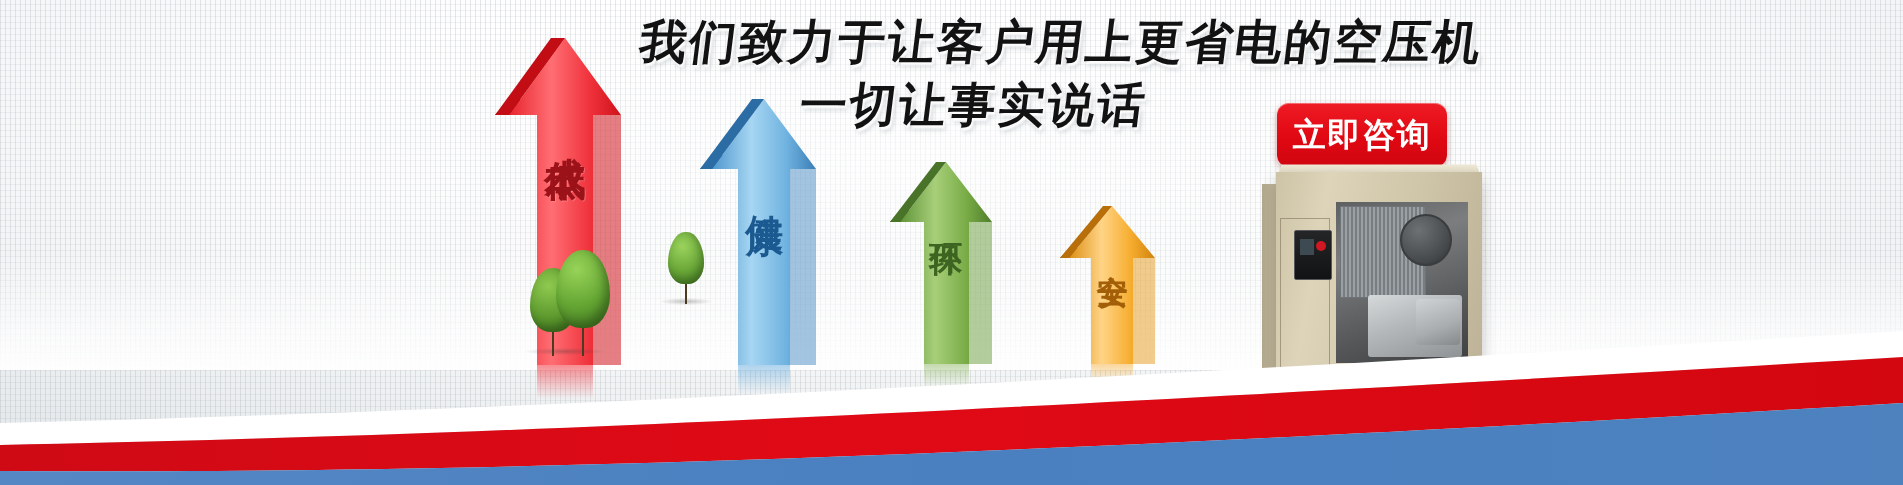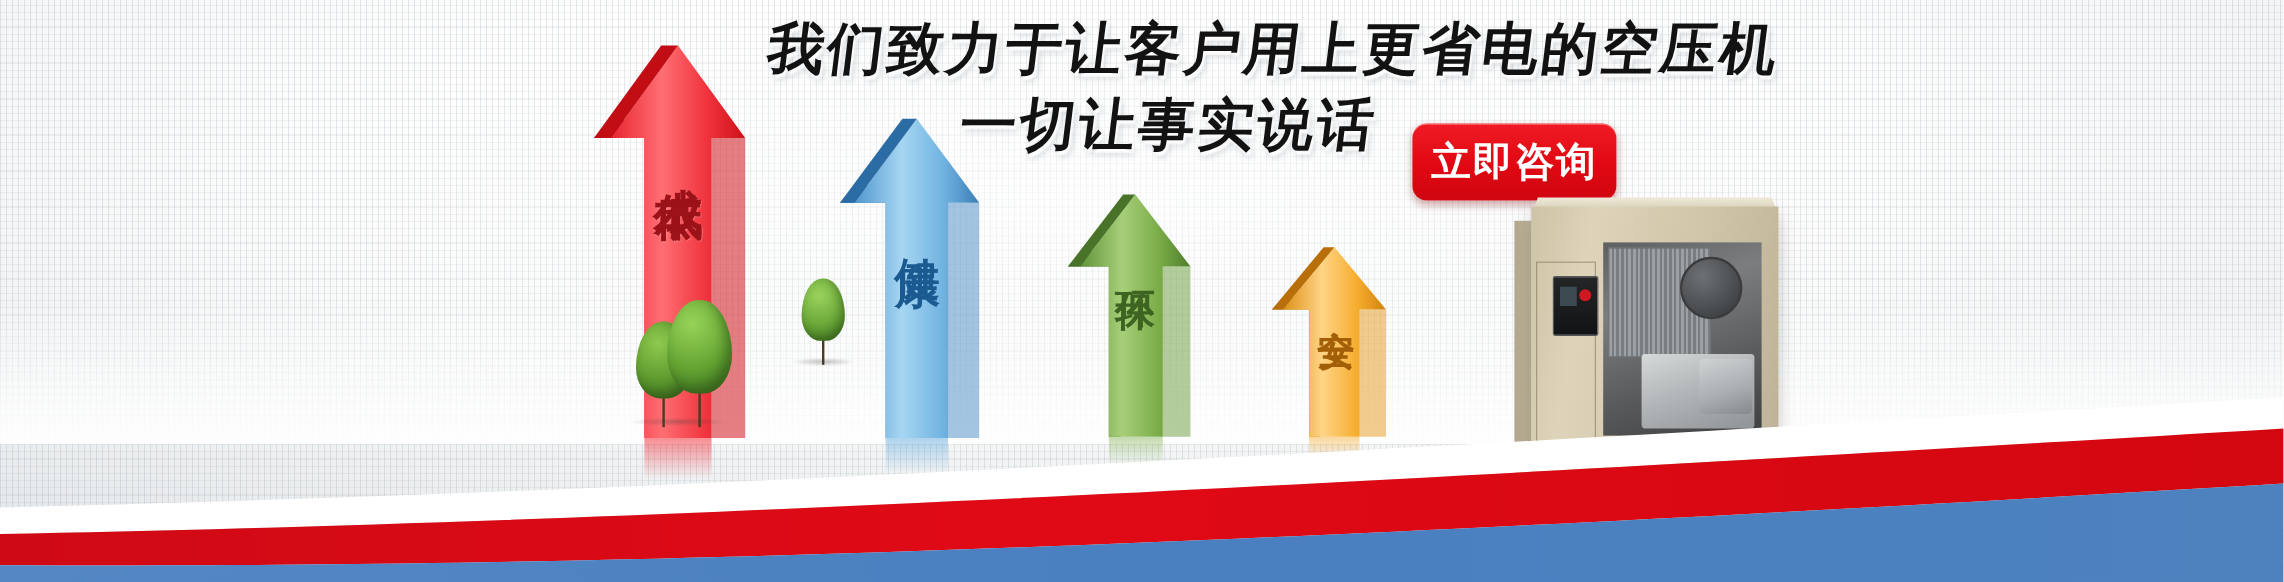--- a/index.html
+++ b/index.html
@@ -49,21 +49,21 @@
   .headline{
     position:absolute;left:640px;top:18px;width:700px;
     font-family:"DejaVu Serif","Liberation Serif",serif;
     color:#121212;font-weight:bold;
     text-shadow:2px 3px 2px rgba(255,255,255,.95), 3px 4px 5px rgba(140,150,160,.45);
   }
   .hl1{font-size:47px;line-height:1;letter-spacing:.055em;transform:skewX(-7deg);white-space:nowrap;}
   .hl2{font-size:47px;line-height:1;letter-spacing:.055em;transform:skewX(-7deg);white-space:nowrap;margin-top:16px;margin-left:160px;}
 
   .cta{
-    position:absolute;left:1177px;top:103px;width:170px;height:64px;
+    position:absolute;left:1277px;top:103px;width:170px;height:64px;
     border-radius:12px;
     background:linear-gradient(180deg,#ef1b24 0%,#e00812 55%,#cf0610 100%);
     box-shadow:0 3px 7px rgba(120,0,6,.35), inset 0 1px 0 rgba(255,255,255,.35);
     color:#ffffff;font-size:33px;font-weight:bold;letter-spacing:.05em;
     display:flex;align-items:center;justify-content:center;
     font-family:"DejaVu Sans","Liberation Sans",sans-serif;cursor:pointer;
   }
 
   
   .machine{position:absolute;left:1262px;top:158px;width:236px;height:262px;}

